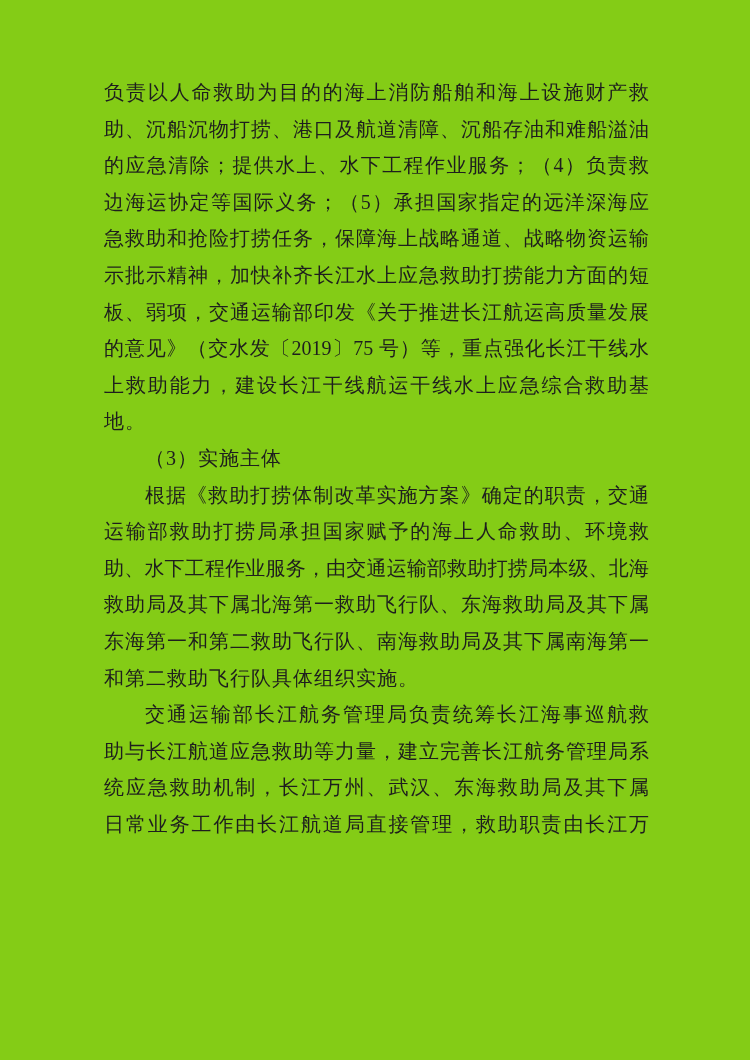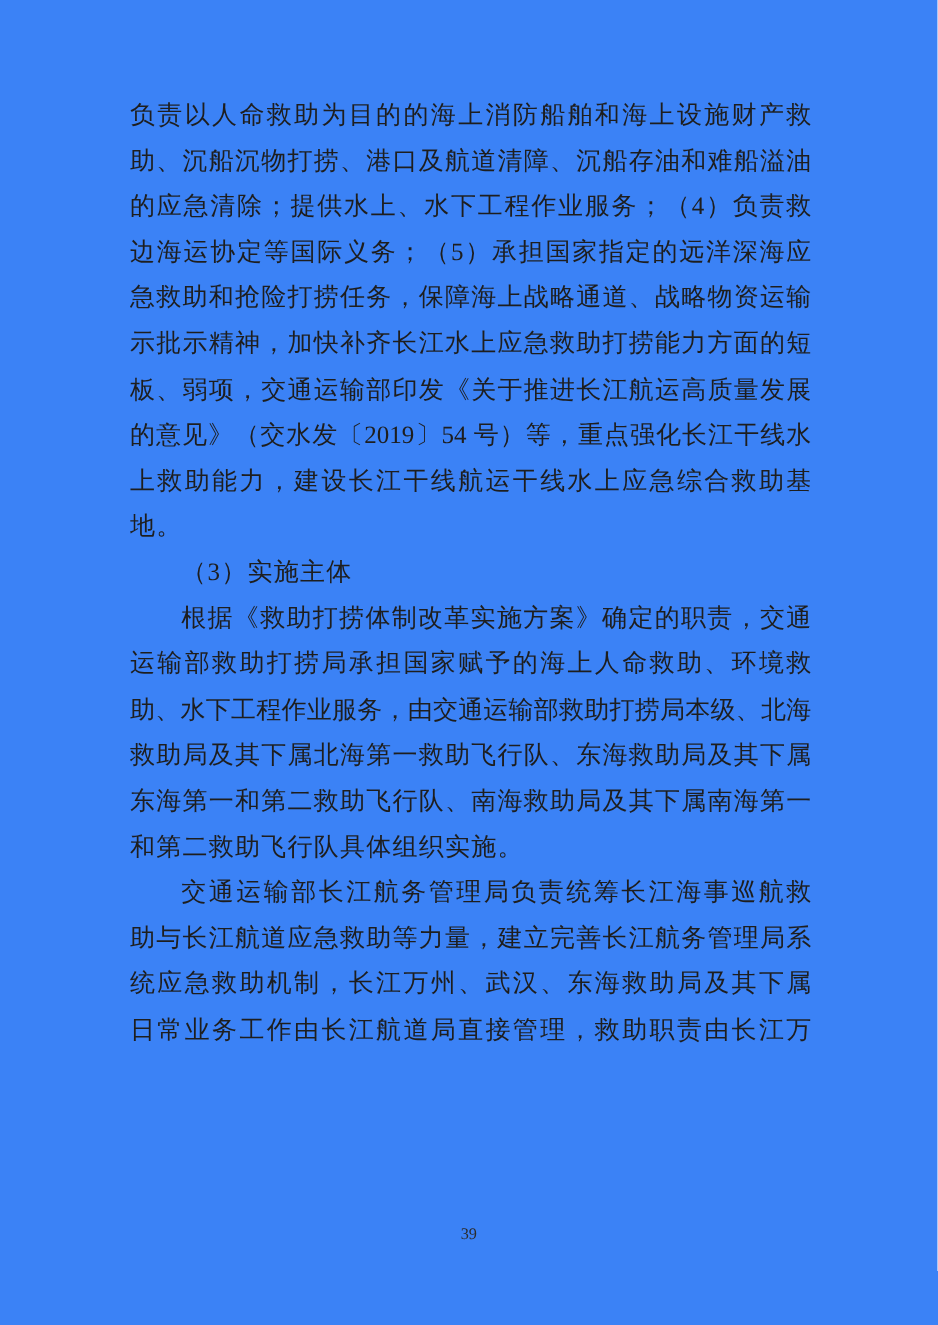--- a/index.html
+++ b/index.html
@@ -4,21 +4,21 @@
 <style>
   html, body {
     margin: 0;
     padding: 0;
     background: #ffffff;
   }
   .page {
     position: relative;
     width: 750px;
     height: 1060px;
-    background: #3b82f6;
+    background: #84cc16;
     overflow: hidden;
     font-family: "Liberation Serif", "DejaVu Serif", serif;
   }
   .text-block {
     position: absolute;
     left: 104px;
     top: 74px;
     width: 545px;
   }
   .line {
@@ -55,29 +55,28 @@
 
 <div class="page">
   <div class="text-block">
       <div class="line">负责以人命救助为目的的海上消防船舶和海上设施财产救</div>
       <div class="line">助、沉船沉物打捞、港口及航道清障、沉船存油和难船溢油</div>
       <div class="line">的应急清除；提供水上、水下工程作业服务；（4）负责救</div>
       <div class="line">边海运协定等国际义务；（5）承担国家指定的远洋深海应</div>
       <div class="line">急救助和抢险打捞任务，保障海上战略通道、战略物资运输</div>
       <div class="line">示批示精神，加快补齐长江水上应急救助打捞能力方面的短</div>
       <div class="line">板、弱项，交通运输部印发《关于推进长江航运高质量发展</div>
-      <div class="line">的意见》（交水发〔2019〕54 号）等，重点强化长江干线水</div>
+      <div class="line">的意见》（交水发〔2019〕75 号）等，重点强化长江干线水</div>
       <div class="line">上救助能力，建设长江干线航运干线水上应急综合救助基</div>
       <div class="line short">地。</div>
       <div class="line indent short">（3）实施主体</div>
       <div class="line indent">根据《救助打捞体制改革实施方案》确定的职责，交通</div>
       <div class="line">运输部救助打捞局承担国家赋予的海上人命救助、环境救</div>
       <div class="line">助、水下工程作业服务，由交通运输部救助打捞局本级、北海</div>
       <div class="line">救助局及其下属北海第一救助飞行队、东海救助局及其下属</div>
       <div class="line">东海第一和第二救助飞行队、南海救助局及其下属南海第一</div>
       <div class="line short">和第二救助飞行队具体组织实施。</div>
       <div class="line indent">交通运输部长江航务管理局负责统筹长江海事巡航救</div>
       <div class="line">助与长江航道应急救助等力量，建立完善长江航务管理局系</div>
       <div class="line">统应急救助机制，长江万州、武汉、东海救助局及其下属</div>
       <div class="line">日常业务工作由长江航道局直接管理，救助职责由长江万</div>
     </div>
-  <div class="page-number">39</div>
 </div>
 
 </body></html>

